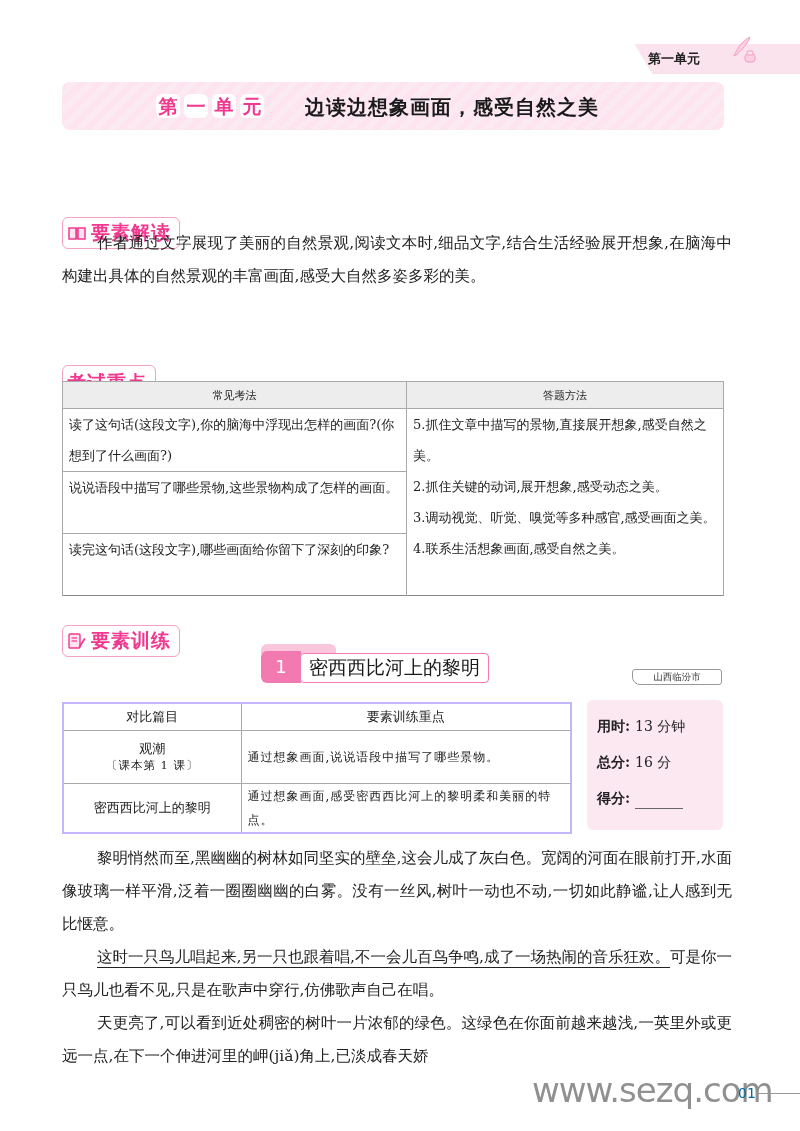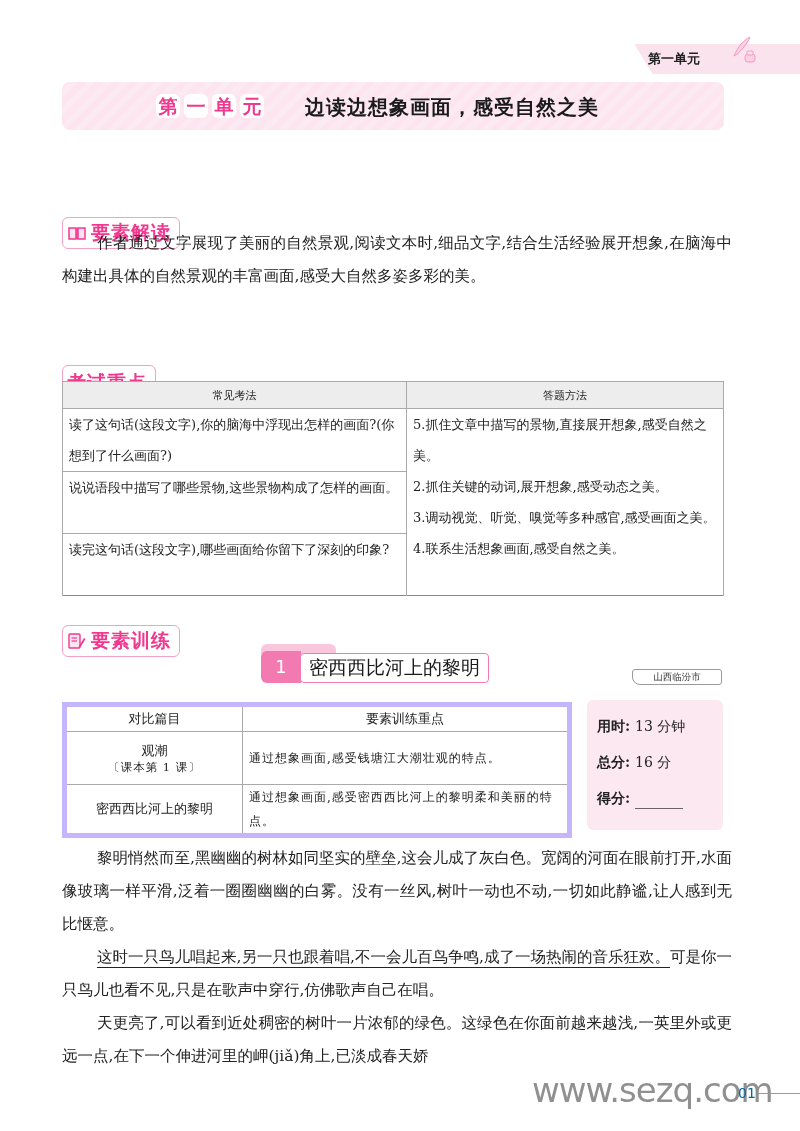--- a/index.html
+++ b/index.html
@@ -48,21 +48,21 @@
   .lesson-tab-top { position: absolute; left: 261px; top: 644px; width: 75px; height: 10px; background: #f9c6dc; border-radius: 6px 6px 0 0; }
   .lesson-title {
     position: absolute; left: 300px; top: 653px; height: 30px; padding: 0 8px; border: 1.5px solid #f27ab1; border-radius: 4px; background: #fff;
     font-family: "DejaVu Sans", sans-serif; font-size: 19px; line-height: 27px; color: #1a1a1a;
   }
   .region-tag {
     position: absolute; left: 632px; top: 669px; width: 90px; height: 16px; border: 1px solid #999; border-radius: 3px 3px 3px 8px;
     font-size: 9.5px; text-align: center; line-height: 14px; color: #333;
   }
 
-  .t2 { position: absolute; left: 62px; top: 702px; width: 510px; border: 5px solid #c4b5fd; }
+  .t2 { position: absolute; left: 62px; top: 702px; width: 510px; border: 2px solid #c4b5fd; }
   .t2 th { font-family: "DejaVu Sans", sans-serif; font-weight: normal; font-size: 13px; height: 27px; border: 1px solid #aaa; }
   .t2 td { border: 1px solid #aaa; font-size: 12px; padding: 0 6px; }
   .t2 .c1 { width: 178px; text-align: center; font-family: "DejaVu Sans", sans-serif; font-size: 13px; }
   .t2 .sub { display: block; font-family: "DejaVu Serif", serif; font-size: 11.5px; letter-spacing: 1px; }
   .t2 .focus { line-height: 24px; letter-spacing: 1px; }
 
   .score-box { position: absolute; left: 587px; top: 700px; width: 136px; height: 130px; background: #fce8f1; border-radius: 6px; padding: 16px 10px; }
   .score-row { font-size: 14px; font-weight: bold; line-height: 21px; margin-bottom: 15px; }
   .score-row .val { font-weight: normal; }
   .blank { display: inline-block; width: 48px; border-bottom: 1px solid #666; height: 14px; vertical-align: bottom; }
@@ -158,21 +158,21 @@
       <th class="c1">对比篇目</th>
       <th>要素训练重点</th>
     </tr>
   </thead>
   <tbody>
     <tr style="height:53px;">
       <td class="c1">
         <span>观潮</span>
         <span class="sub">〔课本第 1 课〕</span>
       </td>
-      <td class="focus">通过想象画面,感受钱塘江大潮壮观的特点。</td>
+      <td class="focus">通过想象画面,说说语段中描写了哪些景物。</td>
     </tr>
     <tr style="height:47px;">
       <td class="c1">
         <span>密西西比河上的黎明</span>
       </td>
       <td class="focus">通过想象画面,感受密西西比河上的黎明柔和美丽的特点。</td>
     </tr>
   </tbody>
 </table>
 

